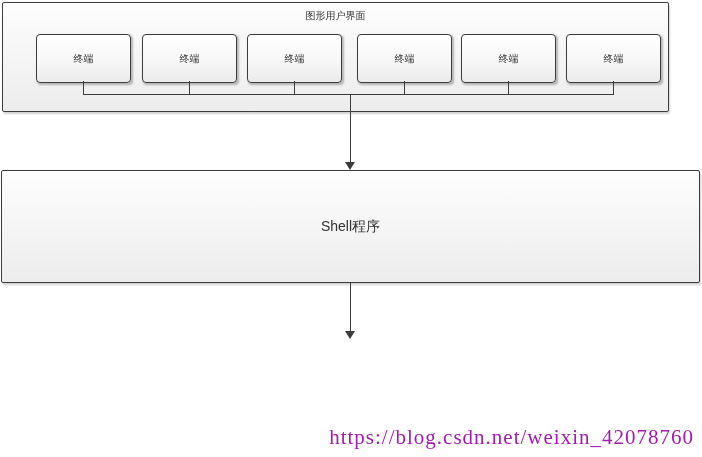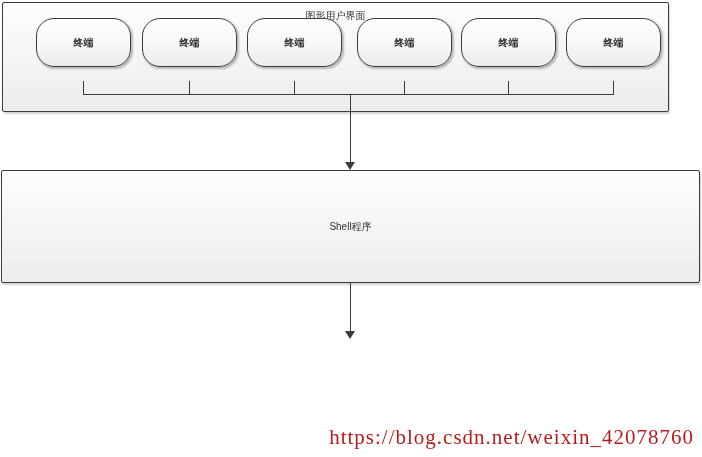--- a/index.html
+++ b/index.html
@@ -40,40 +40,39 @@
     left: 1px; top: 170px;
     width: 699px; height: 113px;
     display: flex; align-items: center; justify-content: center;
   }
   #kernel-box {
     left: 1px; top: 339px;
     width: 699px; height: 114px;
     display: flex; align-items: center; justify-content: center;
   }
   .layer-label {
-    font-size: 10px;
+    font-size: 14px;
     color: #333333;
   }
   
   .terminal-box {
     position: absolute;
-    top: 18px;
+    top: 34px;
     width: 95px;
     height: 49px;
     box-sizing: border-box;
     border: 1px solid #3c3c3c;
-    border-radius: 18px;
+    border-radius: 4px;
     background: linear-gradient(to bottom, #ffffff 0%, #f7f7f7 55%, #ebebeb 100%);
     box-shadow: 1.5px 1.5px 2px rgba(0,0,0,0.25);
     display: flex;
     align-items: center;
     justify-content: center;
     font-size: 10px;
     color: #333333;
-    font-weight: bold;
   }
   
   .vline, .hline {
     position: absolute;
     background: #3c3c3c;
   }
   .vline { width: 1px; }
   .hline { height: 1px; }
   .arrow-head {
     position: absolute;
@@ -104,21 +103,21 @@
   #arrow-line-2 { left: 350px; top: 283px; height: 49px; }
   #arrow-head-2 { left: 345px; top: 331px; }
   
   #watermark {
     position: absolute;
     right: 8px;
     top: 425px;
     font-family: "Liberation Serif", serif;
     font-size: 21px;
     letter-spacing: 1px;
-    color: #b91c1c;
+    color: #a21caf;
     white-space: nowrap;
   }
 </style>
 </head>
 <body>
 
 <div id="canvas">
 
   <div id="gui-container" class="layer-box">
     <div id="gui-title">图形用户界面</div>

